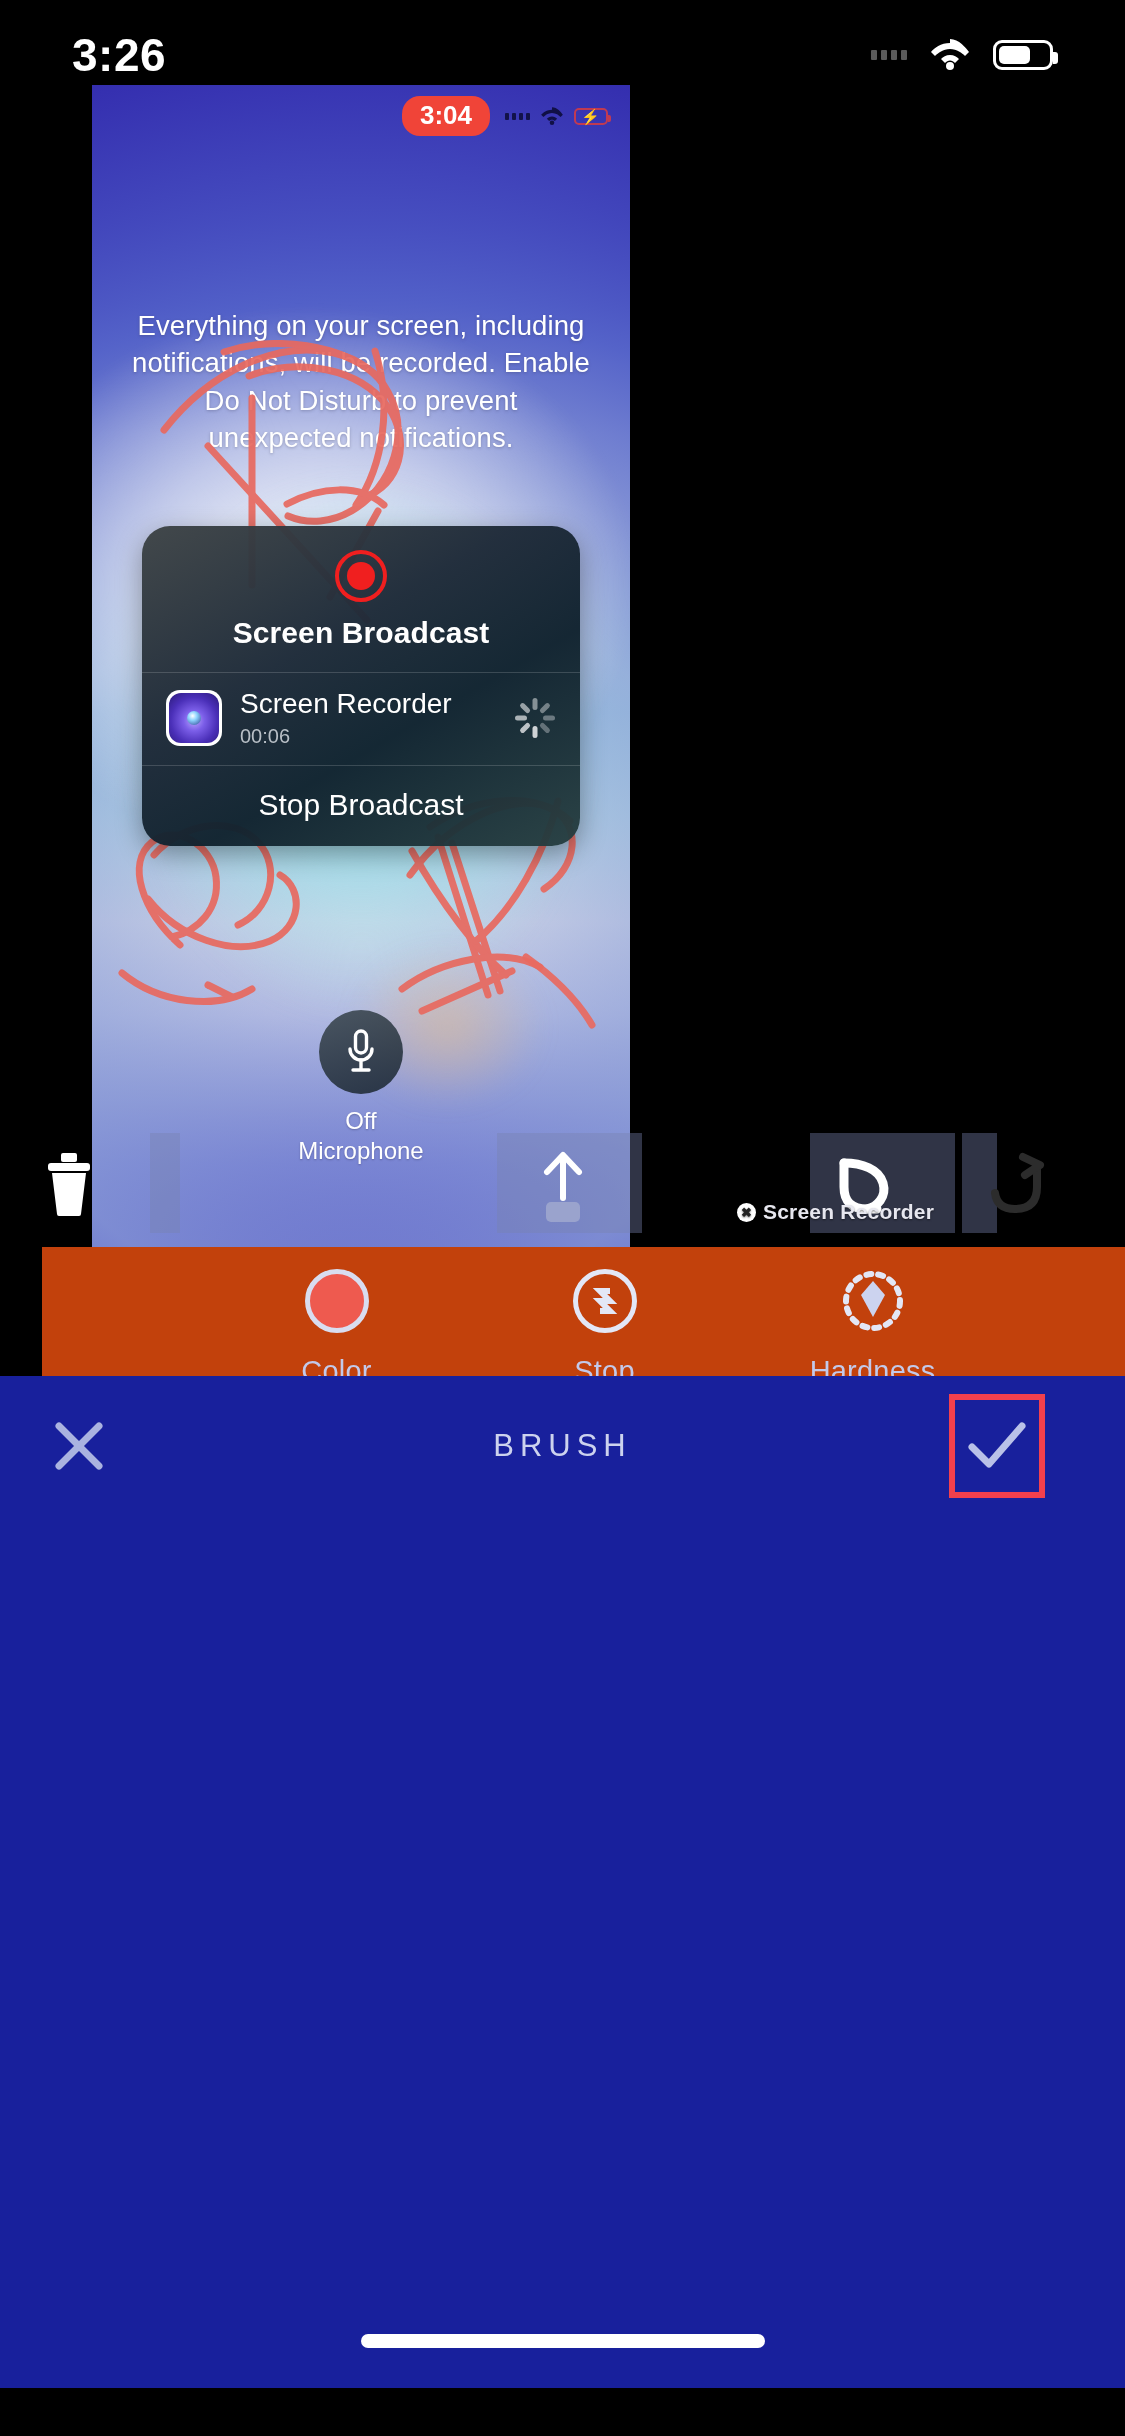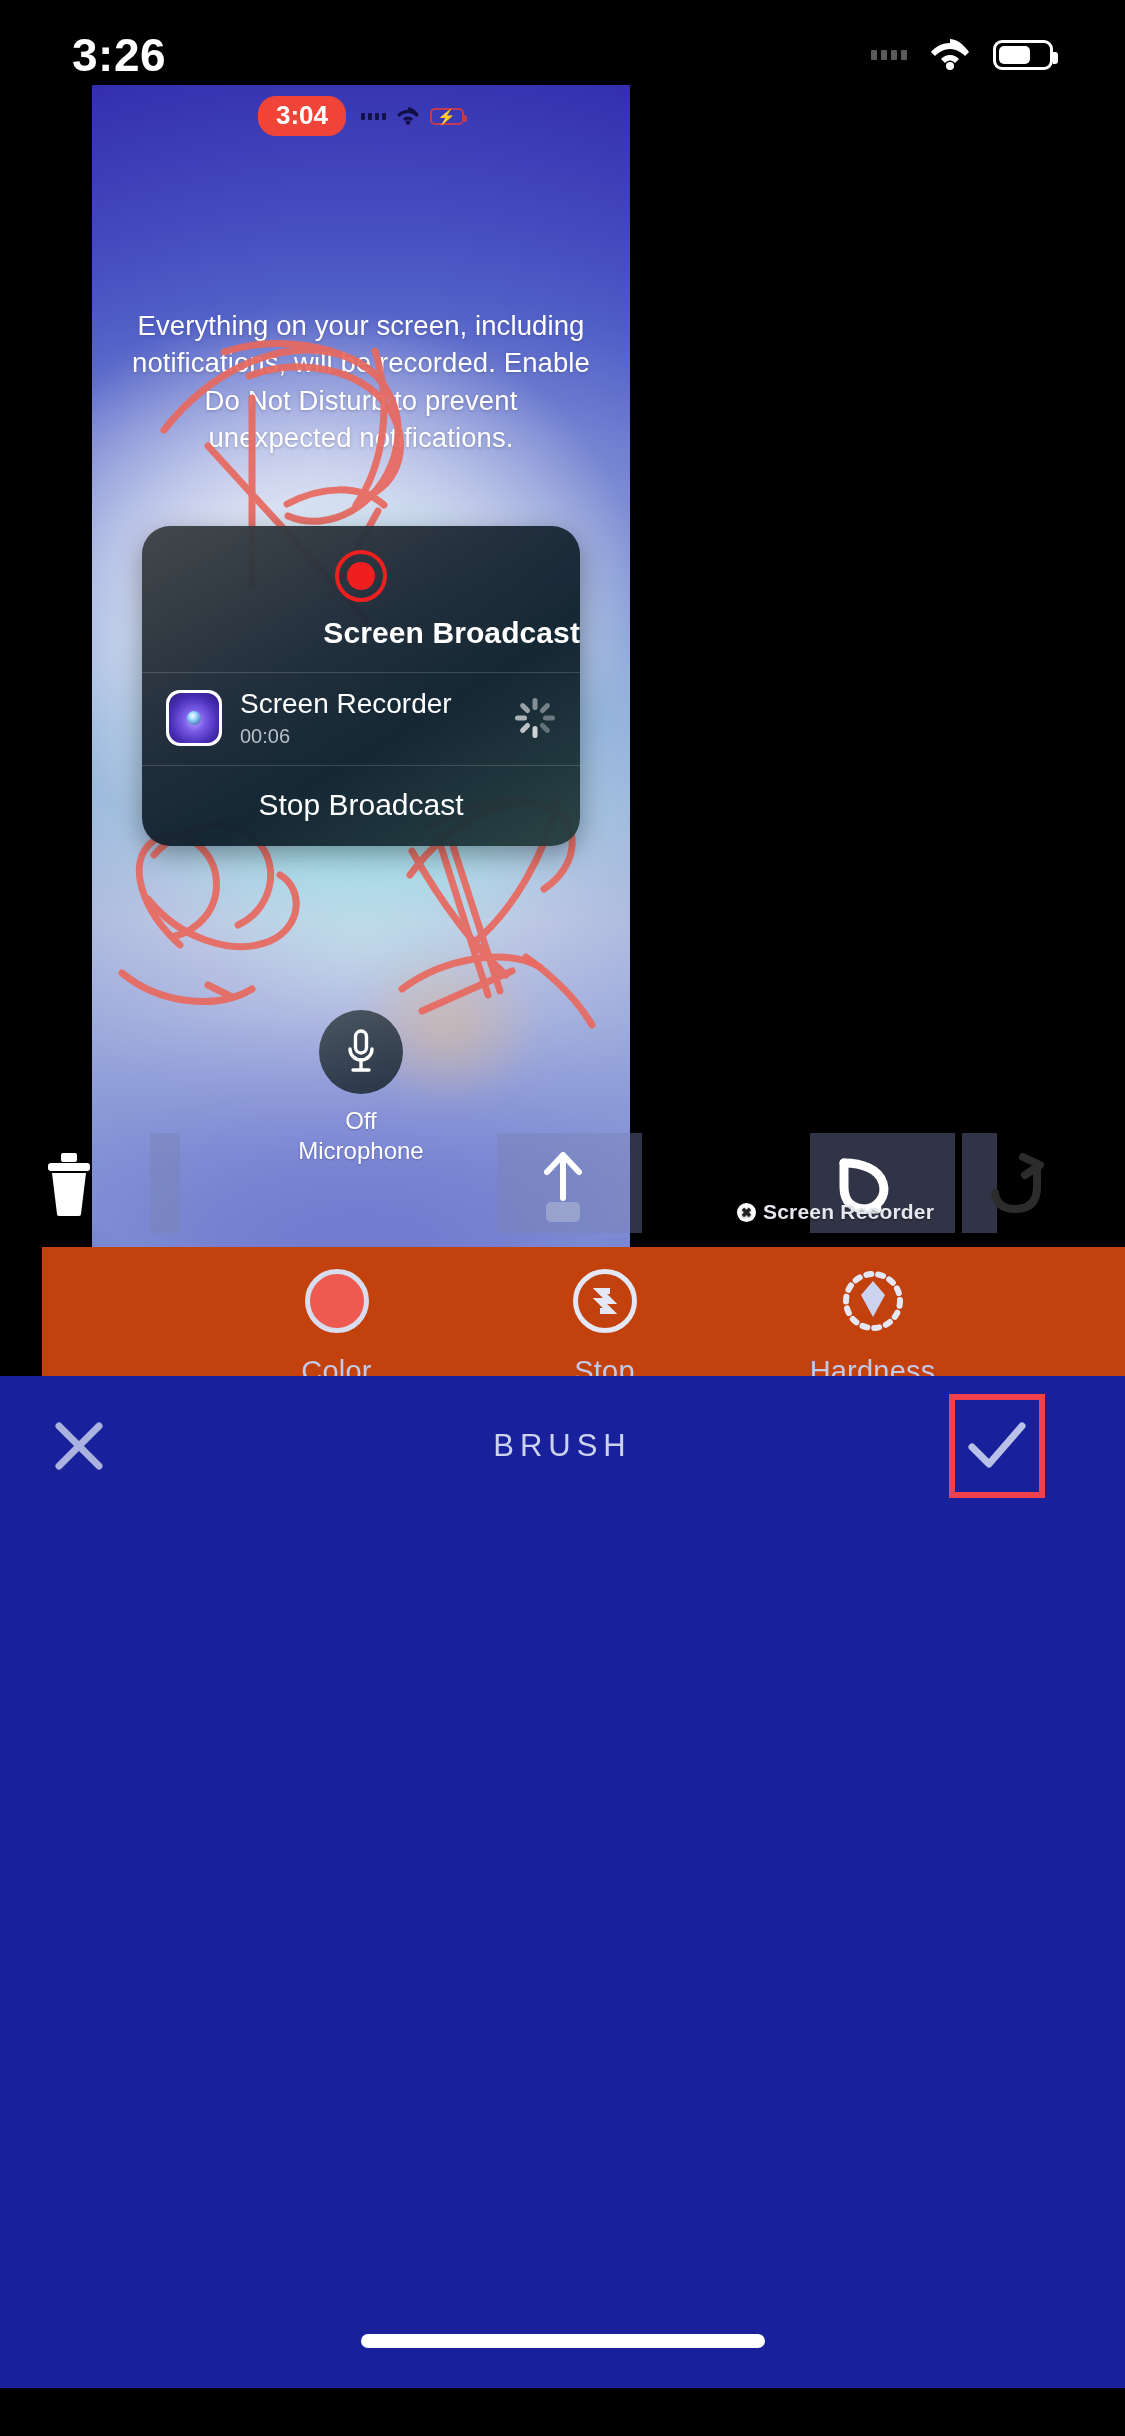--- a/index.html
+++ b/index.html
@@ -53,21 +53,21 @@
   }
   .shot-warm{
     position:absolute; left:48%; top:74%; width:36%; height:14%;
     background:radial-gradient(ellipse at 50% 50%, rgba(226,186,140,.55) 0%, rgba(226,186,140,0) 70%);
     filter:blur(12px);
   }
 
   
   .in-status{
     position:absolute; left:0; top:0; width:100%; height:62px;
-    display:flex; align-items:center; justify-content:center; padding:8px 22px;gap:15px;
+    display:flex; align-items:center; justify-content:flex-end; padding:8px 22px;gap:15px;
   }
   .rec-pill{
     background:#f04438; color:#fff; font-size:26px; font-weight:600;
     border-radius:18px; padding:5px 18px; line-height:1.15;
   }
   .in-right{ display:flex; align-items:center; gap:10px; }
   .in-dots{ display:flex; gap:3px; align-items:flex-end; }
   .in-dots i{ width:4px; height:7px; background:#12124a; border-radius:1px; display:block; }
   .batt-sm{ width:34px; height:17px; border:2px solid #c03a52; border-radius:5px; position:relative; }
   .batt-sm::after{ content:""; position:absolute; right:-5px; top:5px; width:3px; height:7px;
@@ -82,21 +82,21 @@
     text-shadow:0 1px 3px rgba(60,60,90,.35);
   }
 
   
   .bcast{
     position:absolute; left:50px; top:441px; width:438px;
     border-radius:28px; overflow:hidden;
     background:linear-gradient(150deg, rgba(62,68,70,.97) 0%, rgba(30,42,56,.97) 38%, rgba(16,34,46,.97) 62%, rgba(38,62,64,.96) 100%);
     box-shadow:0 8px 26px rgba(0,0,0,.35);
   }
-  .bcast-head{ padding:24px 0 22px; text-align:right; }
+  .bcast-head{ padding:24px 0 22px; text-align:center; }
   .rec-dot{
     width:52px; height:52px; border-radius:50%; border:4px solid #f01f1f;
     margin:0 auto 14px; display:flex; align-items:center; justify-content:center;
   }
   .rec-dot i{ width:28px; height:28px; border-radius:50%; background:#f01f1f; display:block; }
   .bcast-title{ color:#fff; font-size:30px; font-weight:700; letter-spacing:.1px; }
   .bcast-row{
     display:flex; align-items:center; gap:18px; padding:14px 24px 16px;
     border-top:1px solid rgba(255,255,255,.16);
     border-bottom:1px solid rgba(255,255,255,.16);

